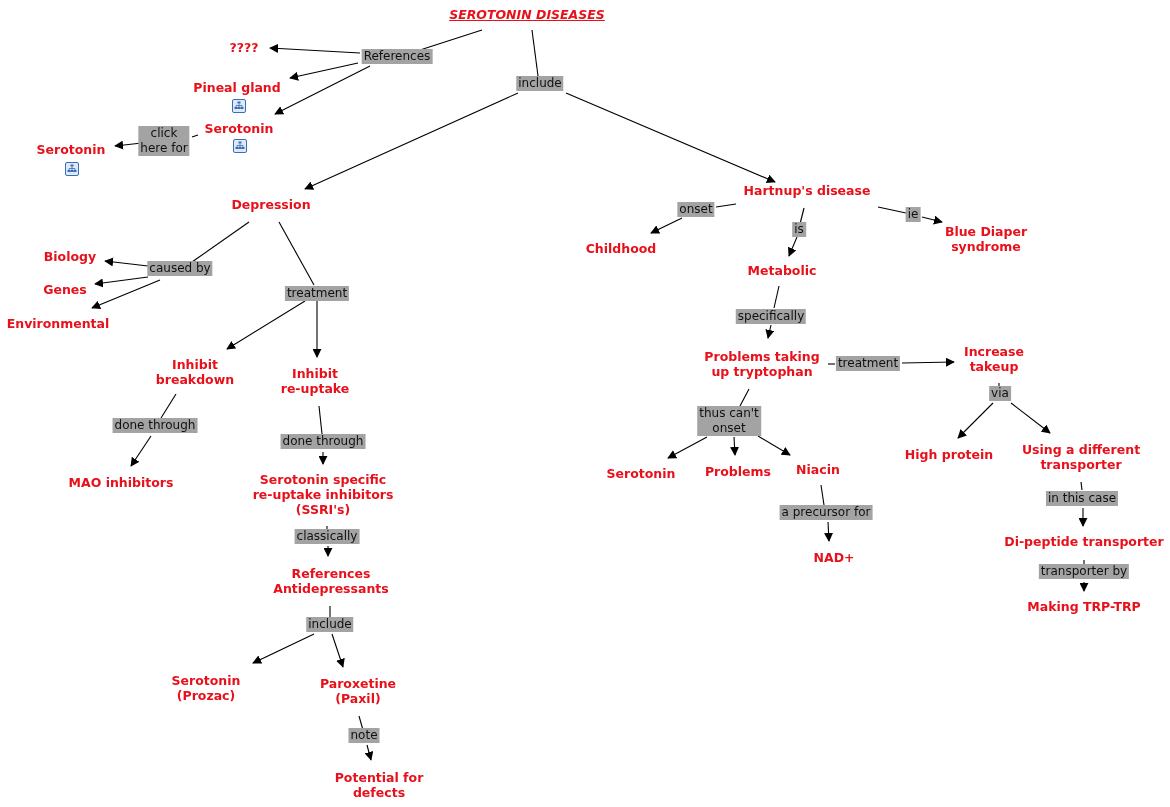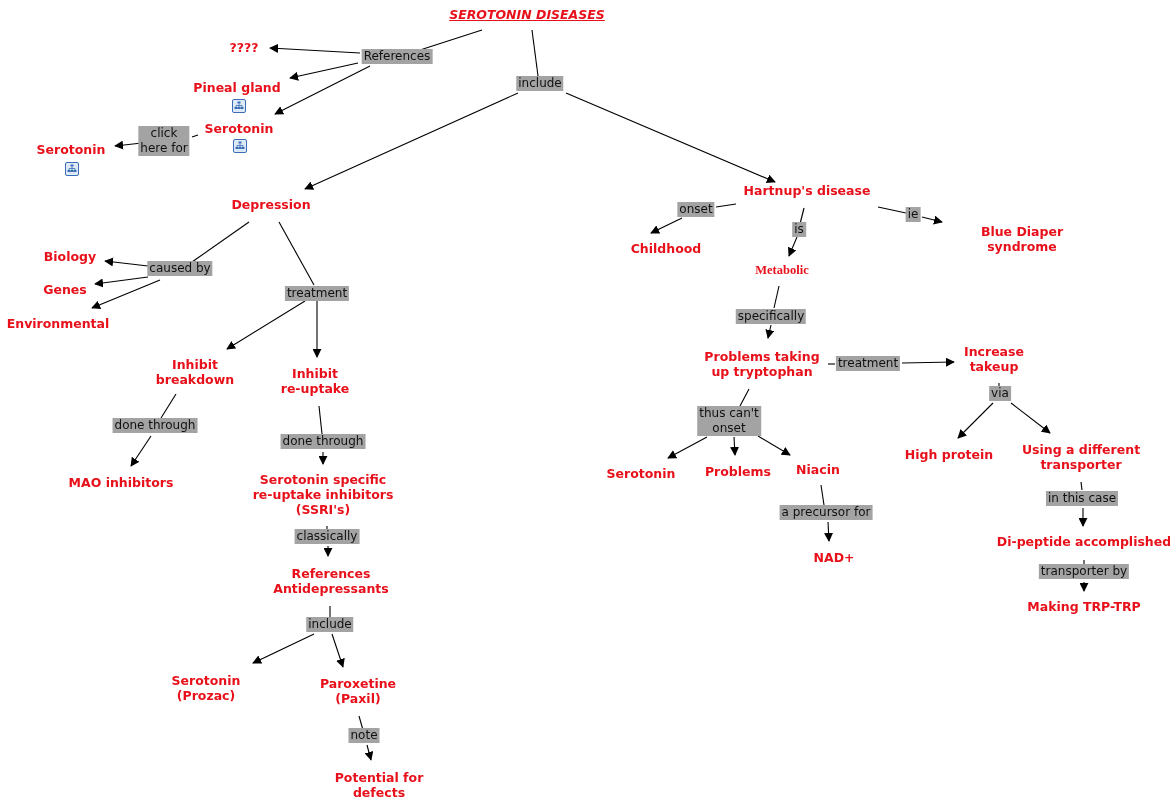--- a/index.html
+++ b/index.html
@@ -177,25 +177,25 @@
   <div>(Paxil)</div>
 </div>
 <div class="link" style="left:364px;top:728px;">note</div>
 <div class="concept" style="left:379px;top:770px;">
   <div>Potential for</div>
   <div>defects</div>
 </div>
 
 <div class="concept" style="left:807px;top:183px;">Hartnup's disease</div>
 <div class="link" style="left:696px;top:202px;">onset</div>
-<div class="concept" style="left:621px;top:241px;margin-left:45px;">Childhood</div>
+<div class="concept" style="left:621px;top:241px;">Childhood</div>
 <div class="link" style="left:799px;top:222px;">is</div>
-<div class="concept" style="left:782px;top:263px;font-family:Liberation Serif, serif;">Metabolic</div>
+<div class="concept" style="left:782px;top:263px;">Metabolic</div>
 <div class="link" style="left:913px;top:207px;">ie</div>
-<div class="concept" style="left:1022px;top:224px;text-align:center;">
+<div class="concept" style="left:986px;top:224px;text-align:center;">
   <div>Blue Diaper</div>
   <div>syndrome</div>
 </div>
 <div class="link" style="left:771px;top:309px;">specifically</div>
 <div class="concept" style="left:762px;top:349px;">
   <div>Problems taking</div>
   <div>up tryptophan</div>
 </div>
 <div class="link" style="left:868px;top:356px;">treatment</div>
 <div class="concept" style="left:994px;top:344px;">
@@ -211,15 +211,15 @@
 <div class="concept" style="left:818px;top:462px;">Niacin</div>
 <div class="link" style="left:826px;top:505px;">a precursor for</div>
 <div class="concept" style="left:834px;top:550px;">NAD+</div>
 <div class="link" style="left:1000px;top:386px;">via</div>
 <div class="concept" style="left:941px;top:447px;padding-left:16px;">High protein</div>
 <div class="concept" style="left:1081px;top:442px;">
   <div>Using a different</div>
   <div>transporter</div>
 </div>
 <div class="link" style="left:1082px;top:491px;">in this case</div>
-<div class="concept" style="left:1084px;top:534px;">Di-peptide accomplished</div>
+<div class="concept" style="left:1084px;top:534px;">Di-peptide transporter</div>
 <div class="link" style="left:1084px;top:564px;">transporter by</div>
 <div class="concept" style="left:1084px;top:599px;">Making TRP-TRP</div>
 
 </body></html>

